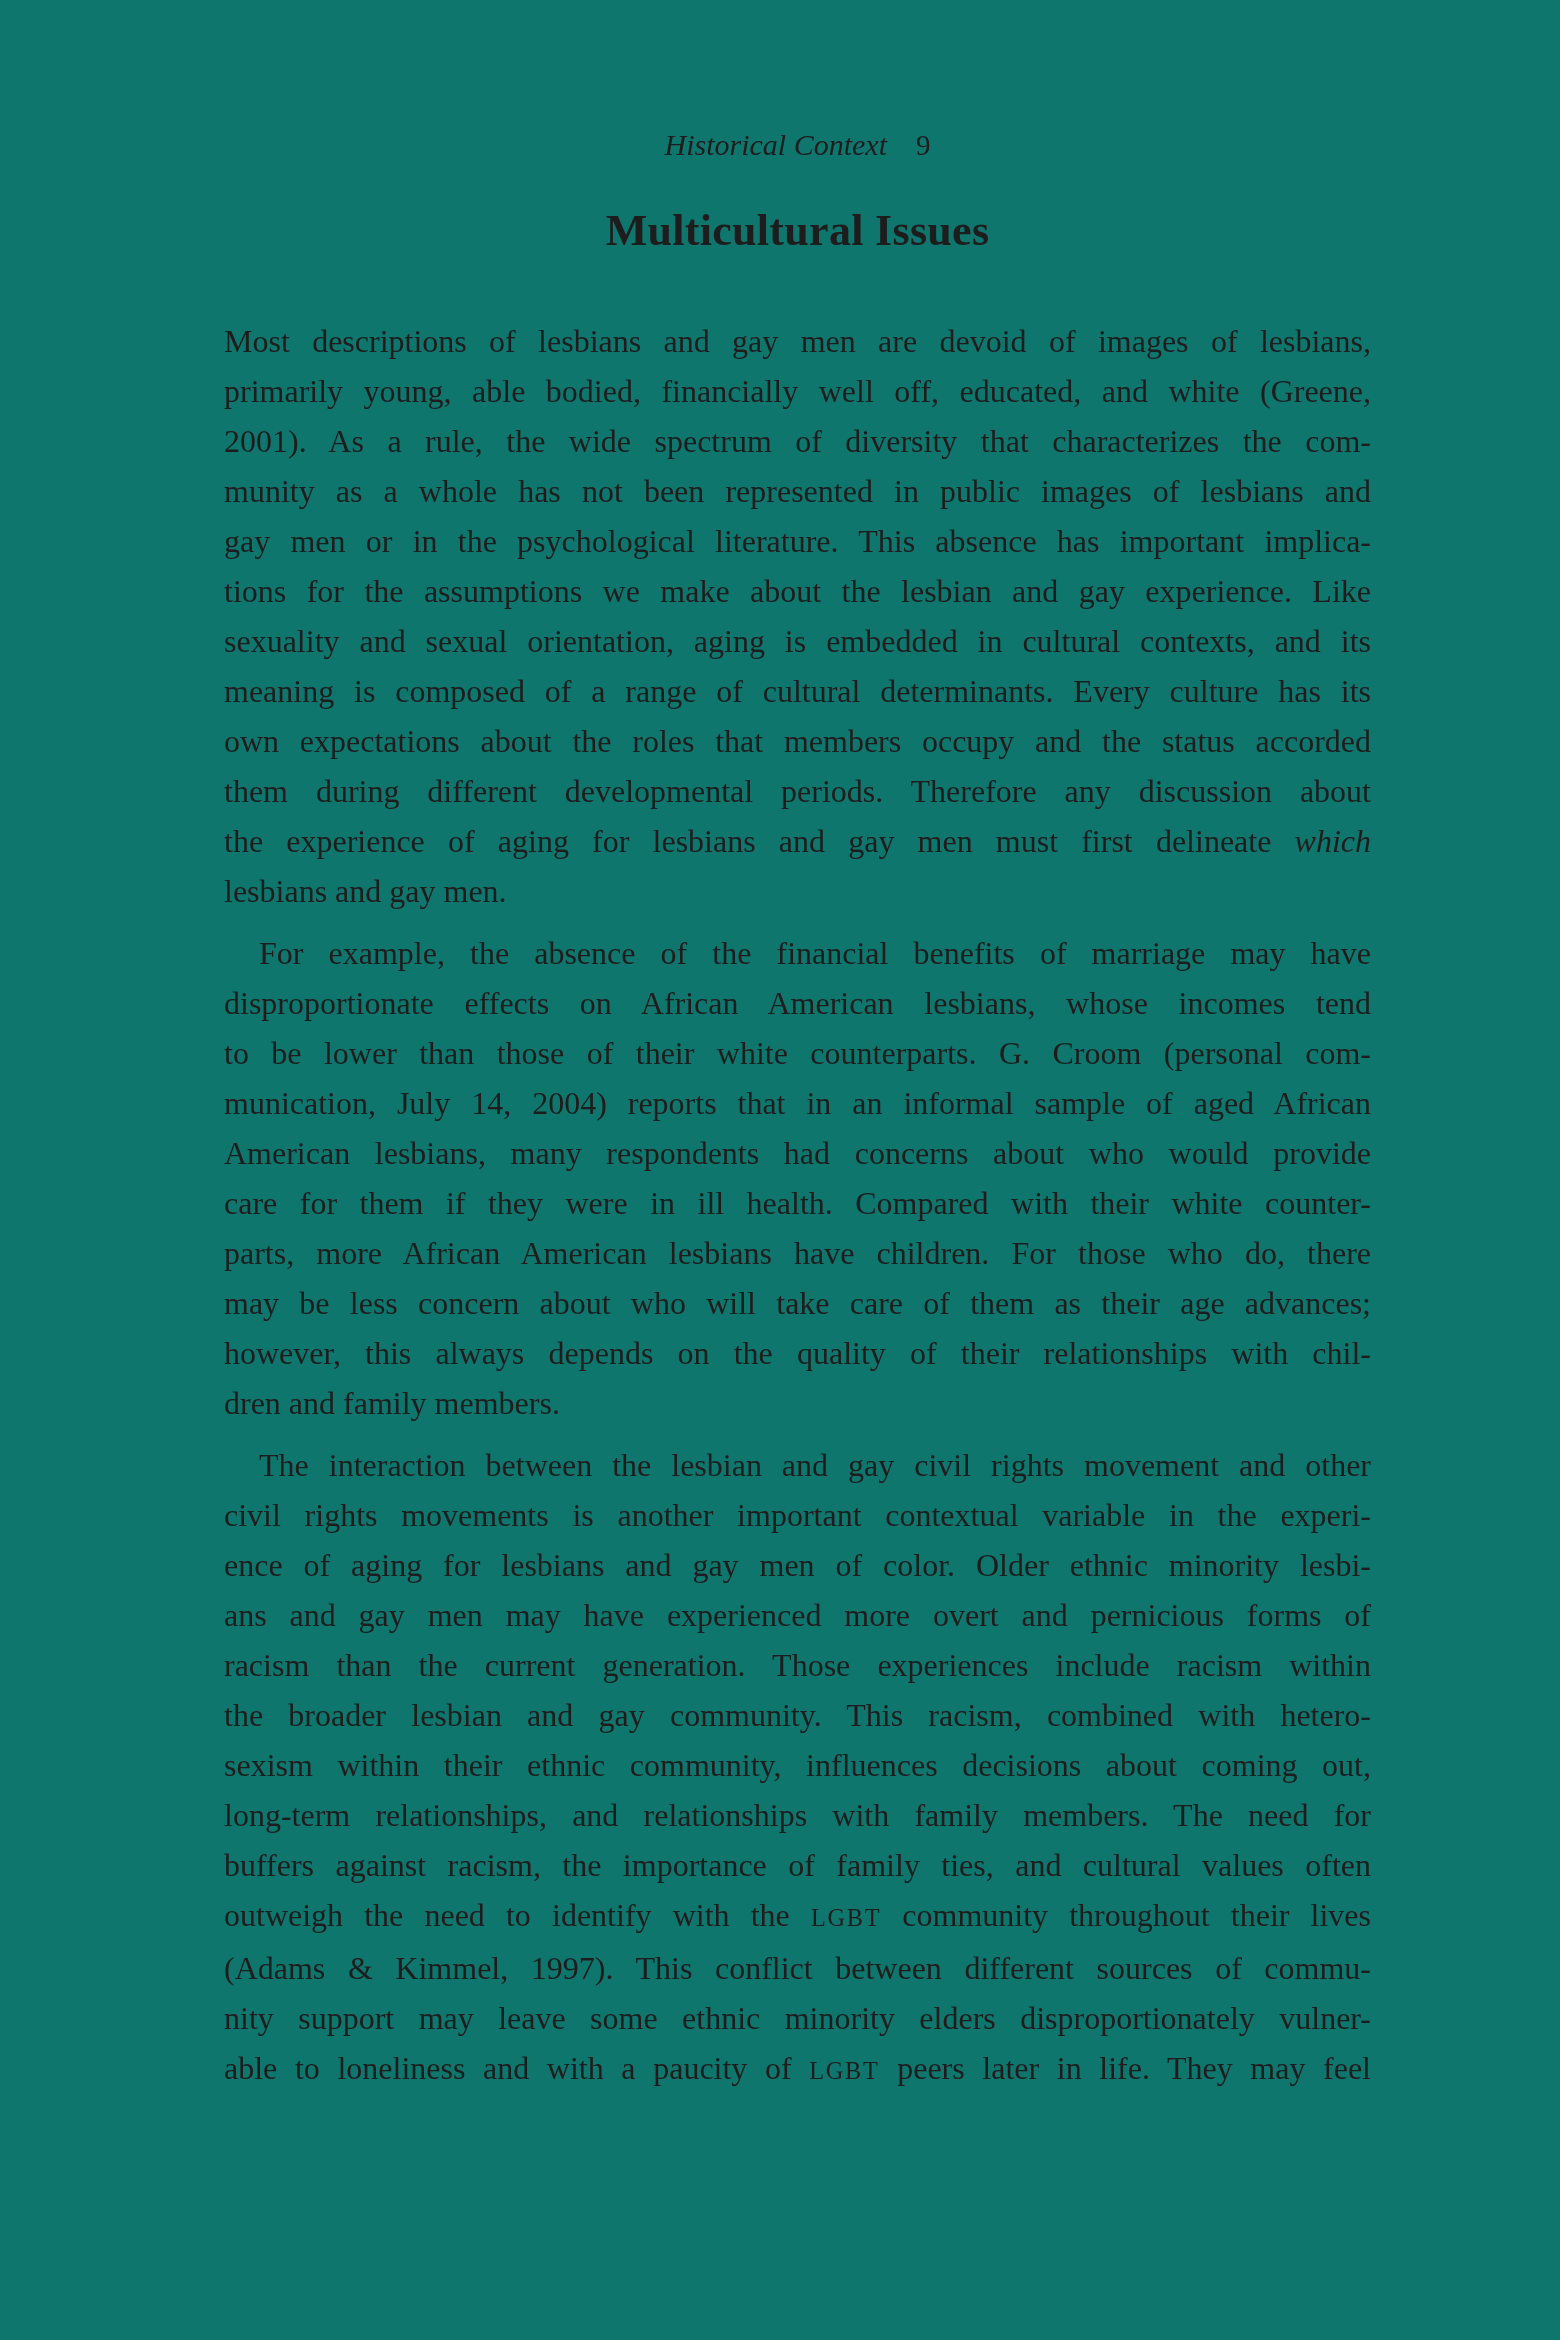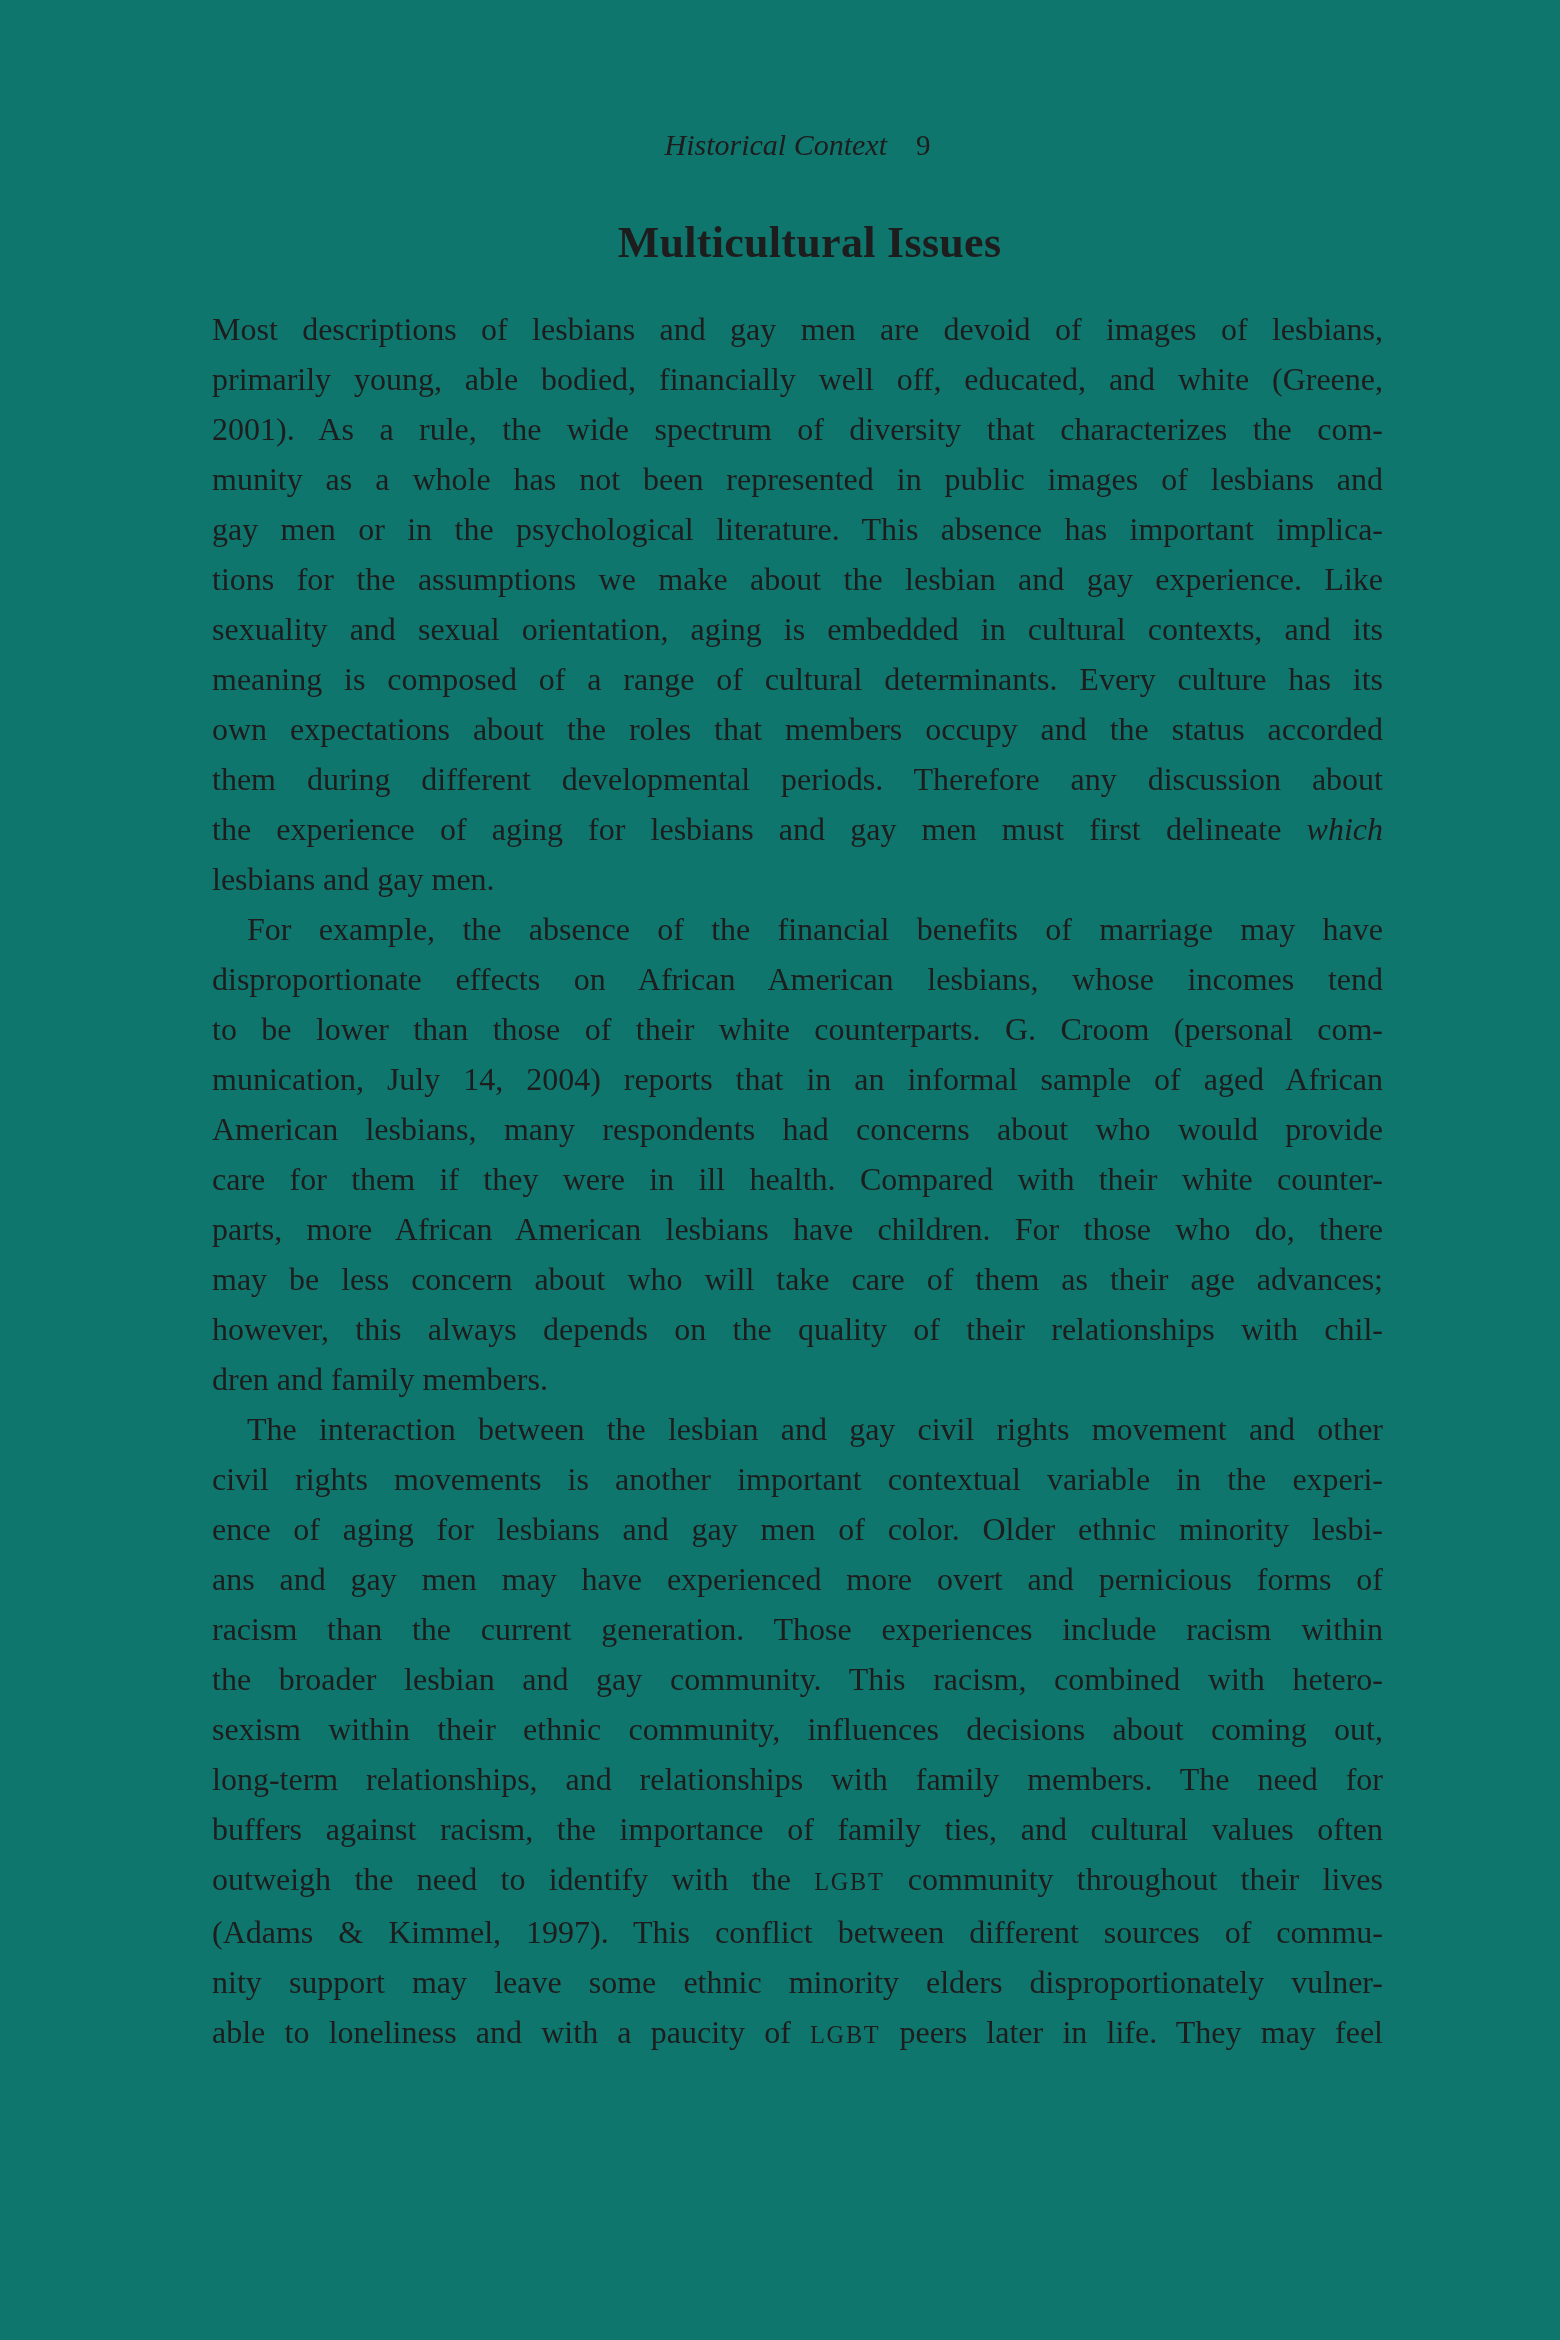--- a/index.html
+++ b/index.html
@@ -45,21 +45,21 @@
     letter-spacing: 0.3px;
   }
   .body-text {
     position: absolute;
     left: 212px;
     top: 304px;
     width: 1171px;
     font-size: 32px;
     line-height: 50px;
   }
-  .para { margin: 0; }
+  .para { margin: 12px; }
   .line {
     text-align: justify;
     text-align-last: justify;
     hyphens: none;
   }
   .line.short {
     text-align: justify;
     text-align-last: left;
   }
   .para.indent .line:first-child {
@@ -73,21 +73,21 @@
 </style>
 </head>
 <body>
 
 <div class="page">
 
   <div class="running-header">
     <span class="hdr-title">Historical Context</span><span class="pagenum">9</span>
   </div>
 
-  <h1 class="section-title" style="margin:12px;">Multicultural Issues</h1>
+  <h1 class="section-title" style="margin:0;">Multicultural Issues</h1>
 
   <div class="body-text">
       <div class="para">
         <div class="line">Most descriptions of lesbians and gay men are devoid of images of lesbians,</div>
         <div class="line">primarily young, able bodied, financially well off, educated, and white (Greene,</div>
         <div class="line">2001). As a rule, the wide spectrum of diversity that characterizes the com-</div>
         <div class="line">munity as a whole has not been represented in public images of lesbians and</div>
         <div class="line">gay men or in the psychological literature. This absence has important implica-</div>
         <div class="line">tions for the assumptions we make about the lesbian and gay experience. Like</div>
         <div class="line">sexuality and sexual orientation, aging is embedded in cultural contexts, and its</div>

